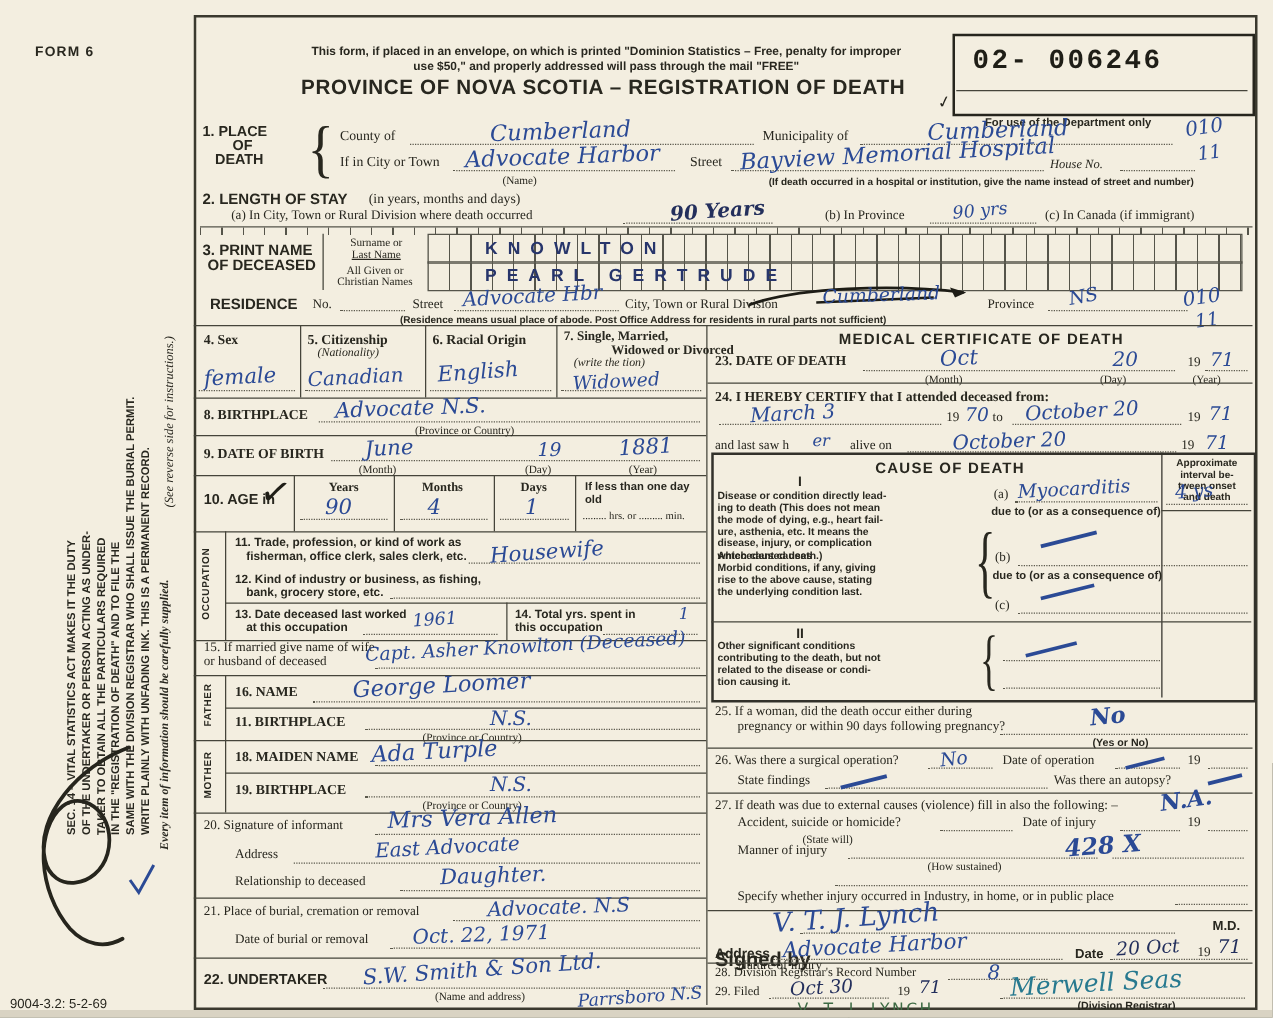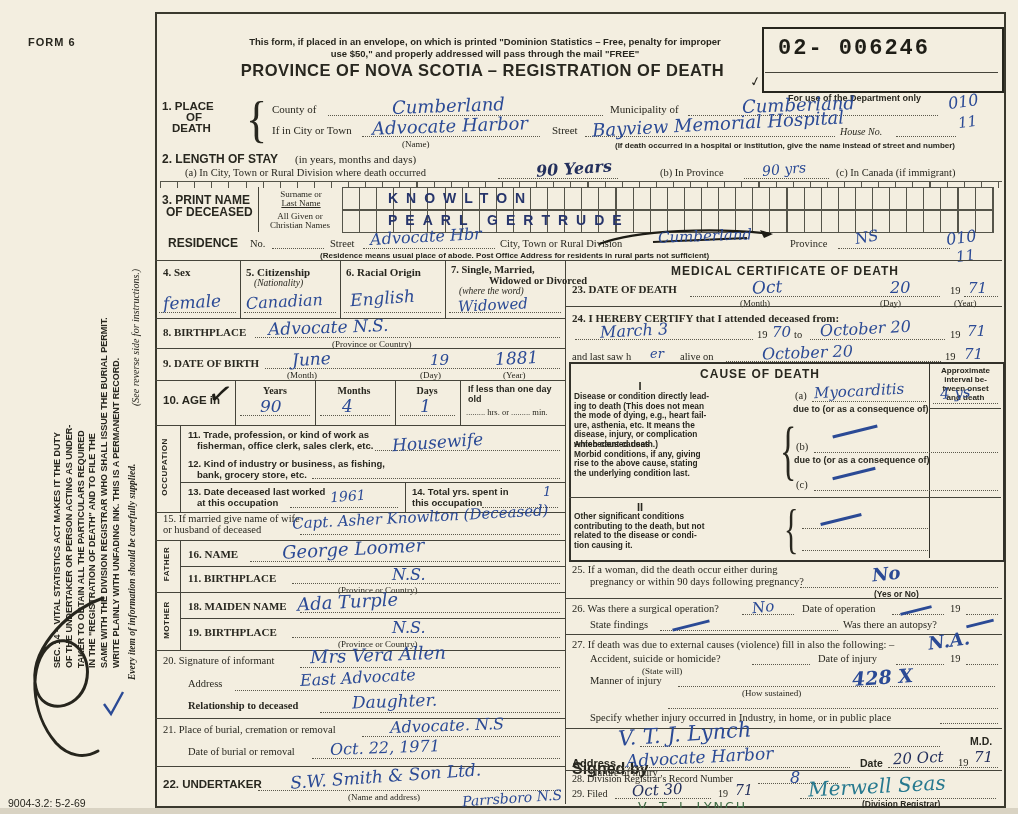--- a/index.html
+++ b/index.html
@@ -151,21 +151,21 @@
   <div class="a hl" style="left:155px;top:318px;width:410px;"></div>
   <div class="a s b" style="left:163px;top:266px;font-size:11px;">4. Sex</div>
   <div class="a hw" style="left:163px;top:292px;font-size:17px;transform:rotate(-3deg);">female</div>
   <div class="a s b" style="left:246px;top:266px;font-size:11px;">5. Citizenship</div>
   <div class="a s i" style="left:254px;top:278px;font-size:9.5px;">(Nationality)</div>
   <div class="a hw" style="left:246px;top:292px;font-size:16px;transform:rotate(-3deg);">Canadian</div>
   <div class="a s b" style="left:346px;top:266px;font-size:11px;">6. Racial Origin</div>
   <div class="a hw" style="left:350px;top:288px;font-size:17px;transform:rotate(-4deg);">English</div>
   <div class="a s b" style="left:451px;top:264px;font-size:10.5px;">7. Single, Married,</div>
   <div class="a s b" style="left:451px;top:275px;font-size:10.5px;margin-left:38px;">Widowed or Divorced</div>
-  <div class="a s i" style="left:459px;top:286px;font-size:9.5px;">(where the word)</div>
+  <div class="a s i" style="left:459px;top:286px;font-size:9.5px;">(write the tion)</div>
   <div class="a hw" style="left:458px;top:296px;font-size:15px;transform:rotate(-3deg);">Widowed</div>
   <div class="a dot" style="left:159px;top:312px;width:77px;"></div>
   <div class="a dot" style="left:244px;top:312px;width:92px;"></div>
   <div class="a dot" style="left:344px;top:312px;width:97px;"></div>
   <div class="a dot" style="left:449px;top:312px;width:112px;"></div>
 
   <div class="a hl" style="left:155px;top:348px;width:410px;"></div>
   <div class="a s b" style="left:163px;top:326px;font-size:11px;">8. BIRTHPLACE</div>
   <div class="a dot" style="left:255px;top:337px;width:305px;"></div>
   <div class="a hw" style="left:268px;top:317px;font-size:17px;transform:rotate(-2deg);">Advocate N.S.</div>
@@ -250,21 +250,21 @@
   <div class="a hw" style="left:392px;top:618px;font-size:16px;">N.S.</div>
   <div class="a s" style="left:338px;top:639px;font-size:9px;">(Province or Country)</div>
   <div class="a hl" style="left:155px;top:650px;width:410px;"></div>
 
   <div class="a s" style="left:163px;top:655px;font-size:10.5px;">20. Signature of informant</div>
   <div class="a dot" style="left:300px;top:667px;width:260px;"></div>
   <div class="a hw" style="left:310px;top:644px;font-size:18px;transform:rotate(-2deg);">Mrs Vera Allen</div>
   <div class="a s" style="left:188px;top:678px;font-size:10.5px;">Address</div>
   <div class="a dot" style="left:235px;top:690px;width:325px;"></div>
   <div class="a hw" style="left:300px;top:668px;font-size:16px;transform:rotate(-3deg);">East Advocate</div>
-  <div class="a s" style="left:188px;top:700px;font-size:10.5px;font-weight:bold;">Relationship to deceased</div>
+  <div class="a s" style="left:188px;top:700px;font-size:10.5px;">Relationship to deceased</div>
   <div class="a dot" style="left:320px;top:712px;width:240px;"></div>
   <div class="a hw" style="left:352px;top:691px;font-size:17px;transform:rotate(-2deg);">Daughter.</div>
   <div class="a hl" style="left:155px;top:718px;width:410px;"></div>
 
   <div class="a s" style="left:163px;top:724px;font-size:10.5px;">21. Place of burial, cremation or removal</div>
   <div class="a dot" style="left:362px;top:736px;width:198px;"></div>
   <div class="a hw" style="left:390px;top:716px;font-size:16px;transform:rotate(-2deg);">Advocate. N.S</div>
   <div class="a s" style="left:188px;top:746px;font-size:10.5px;">Date of burial or removal</div>
   <div class="a dot" style="left:312px;top:758px;width:248px;"></div>
   <div class="a hw" style="left:330px;top:738px;font-size:16px;transform:rotate(-2deg);">Oct. 22, 1971</div>

